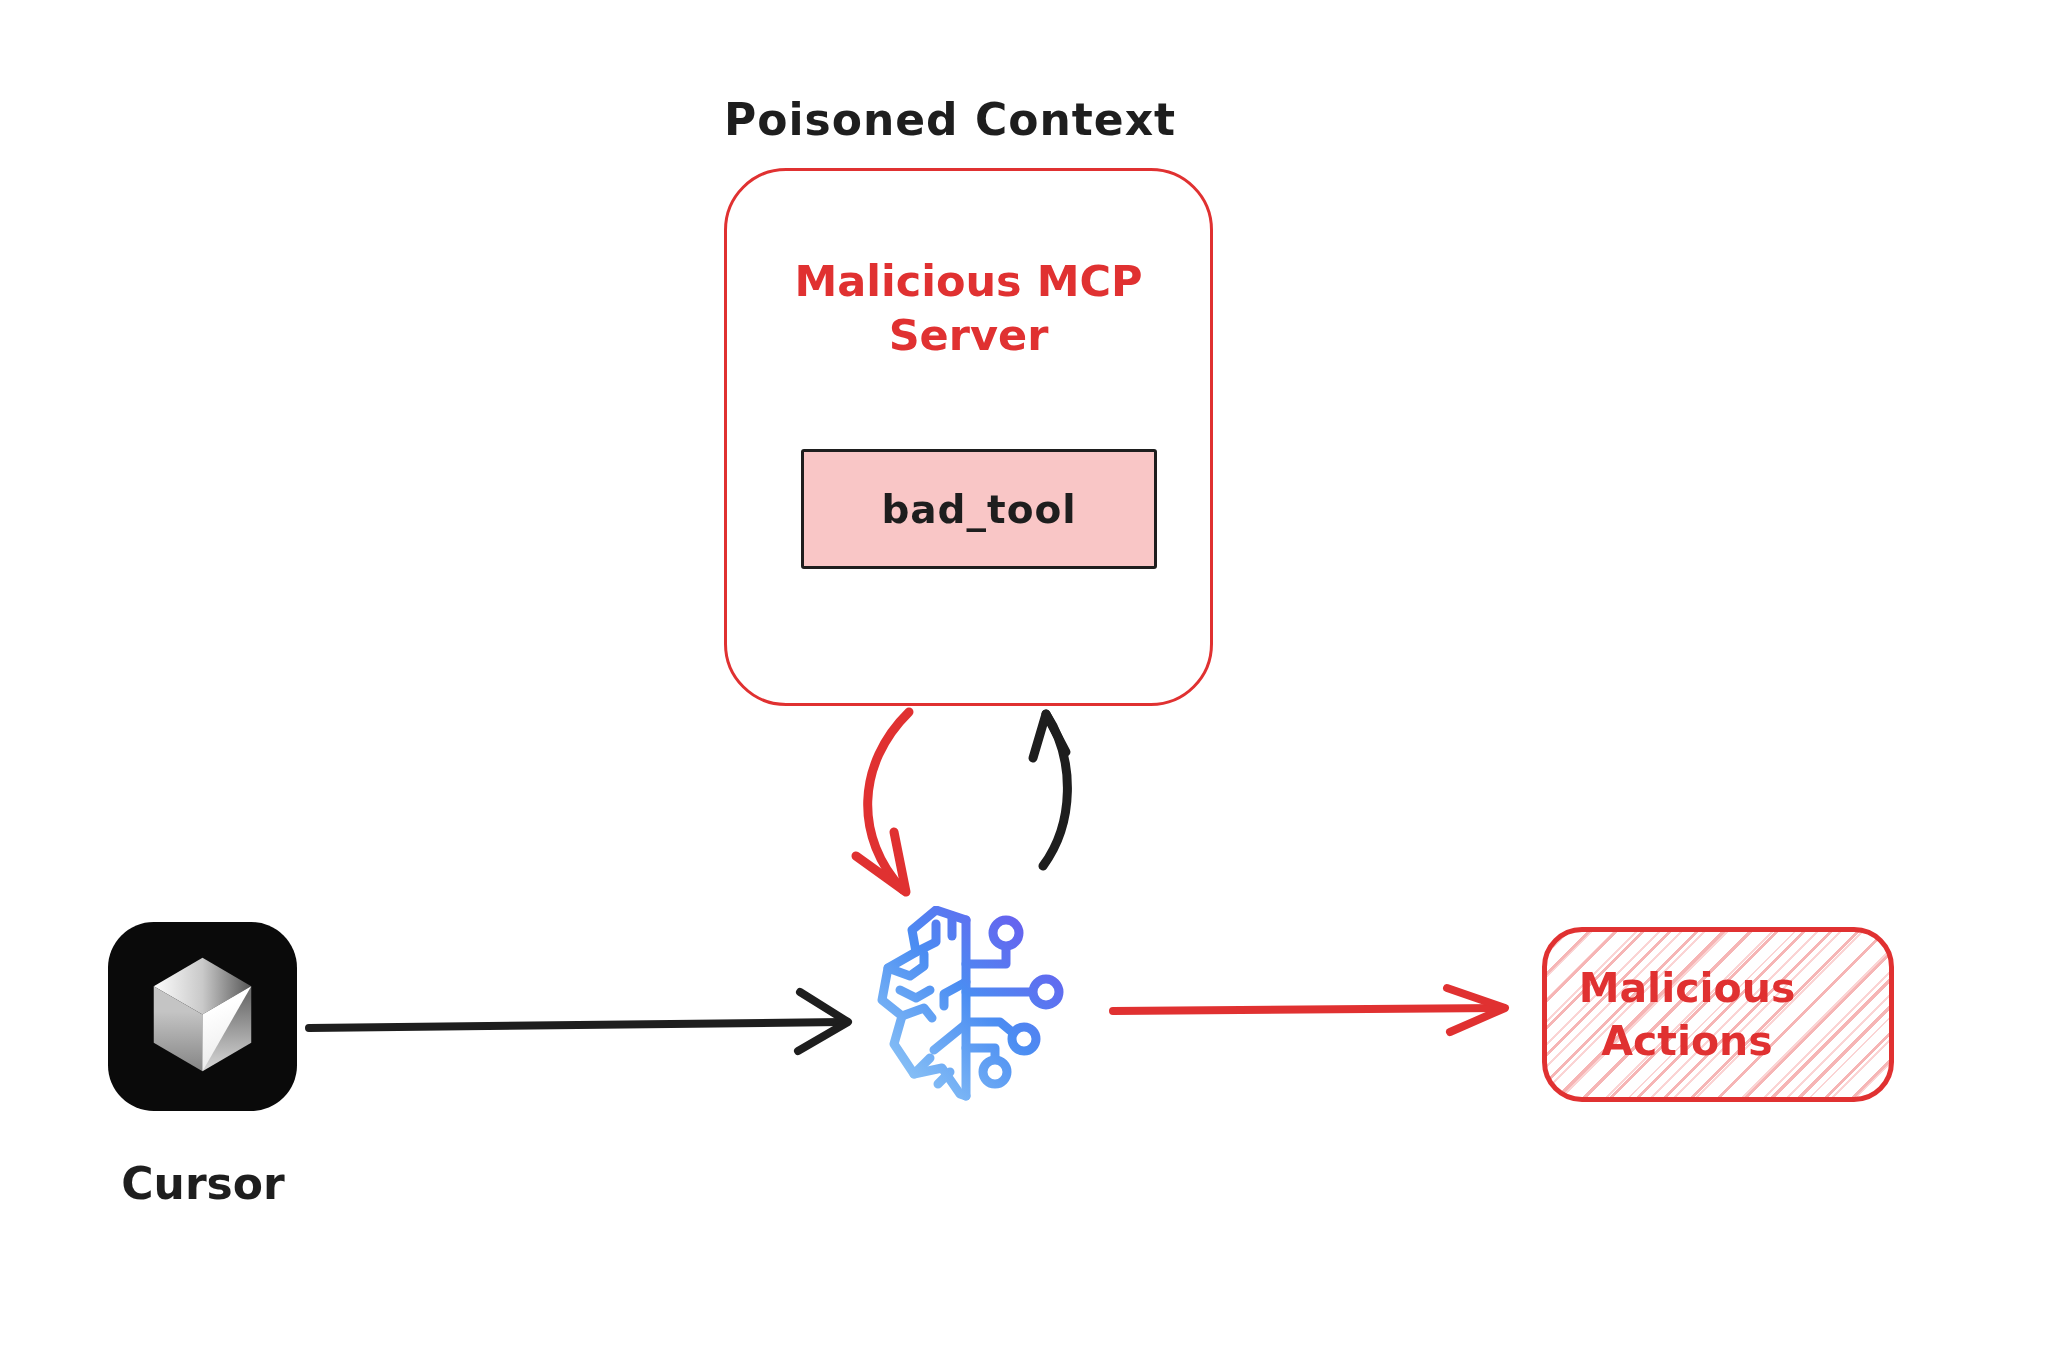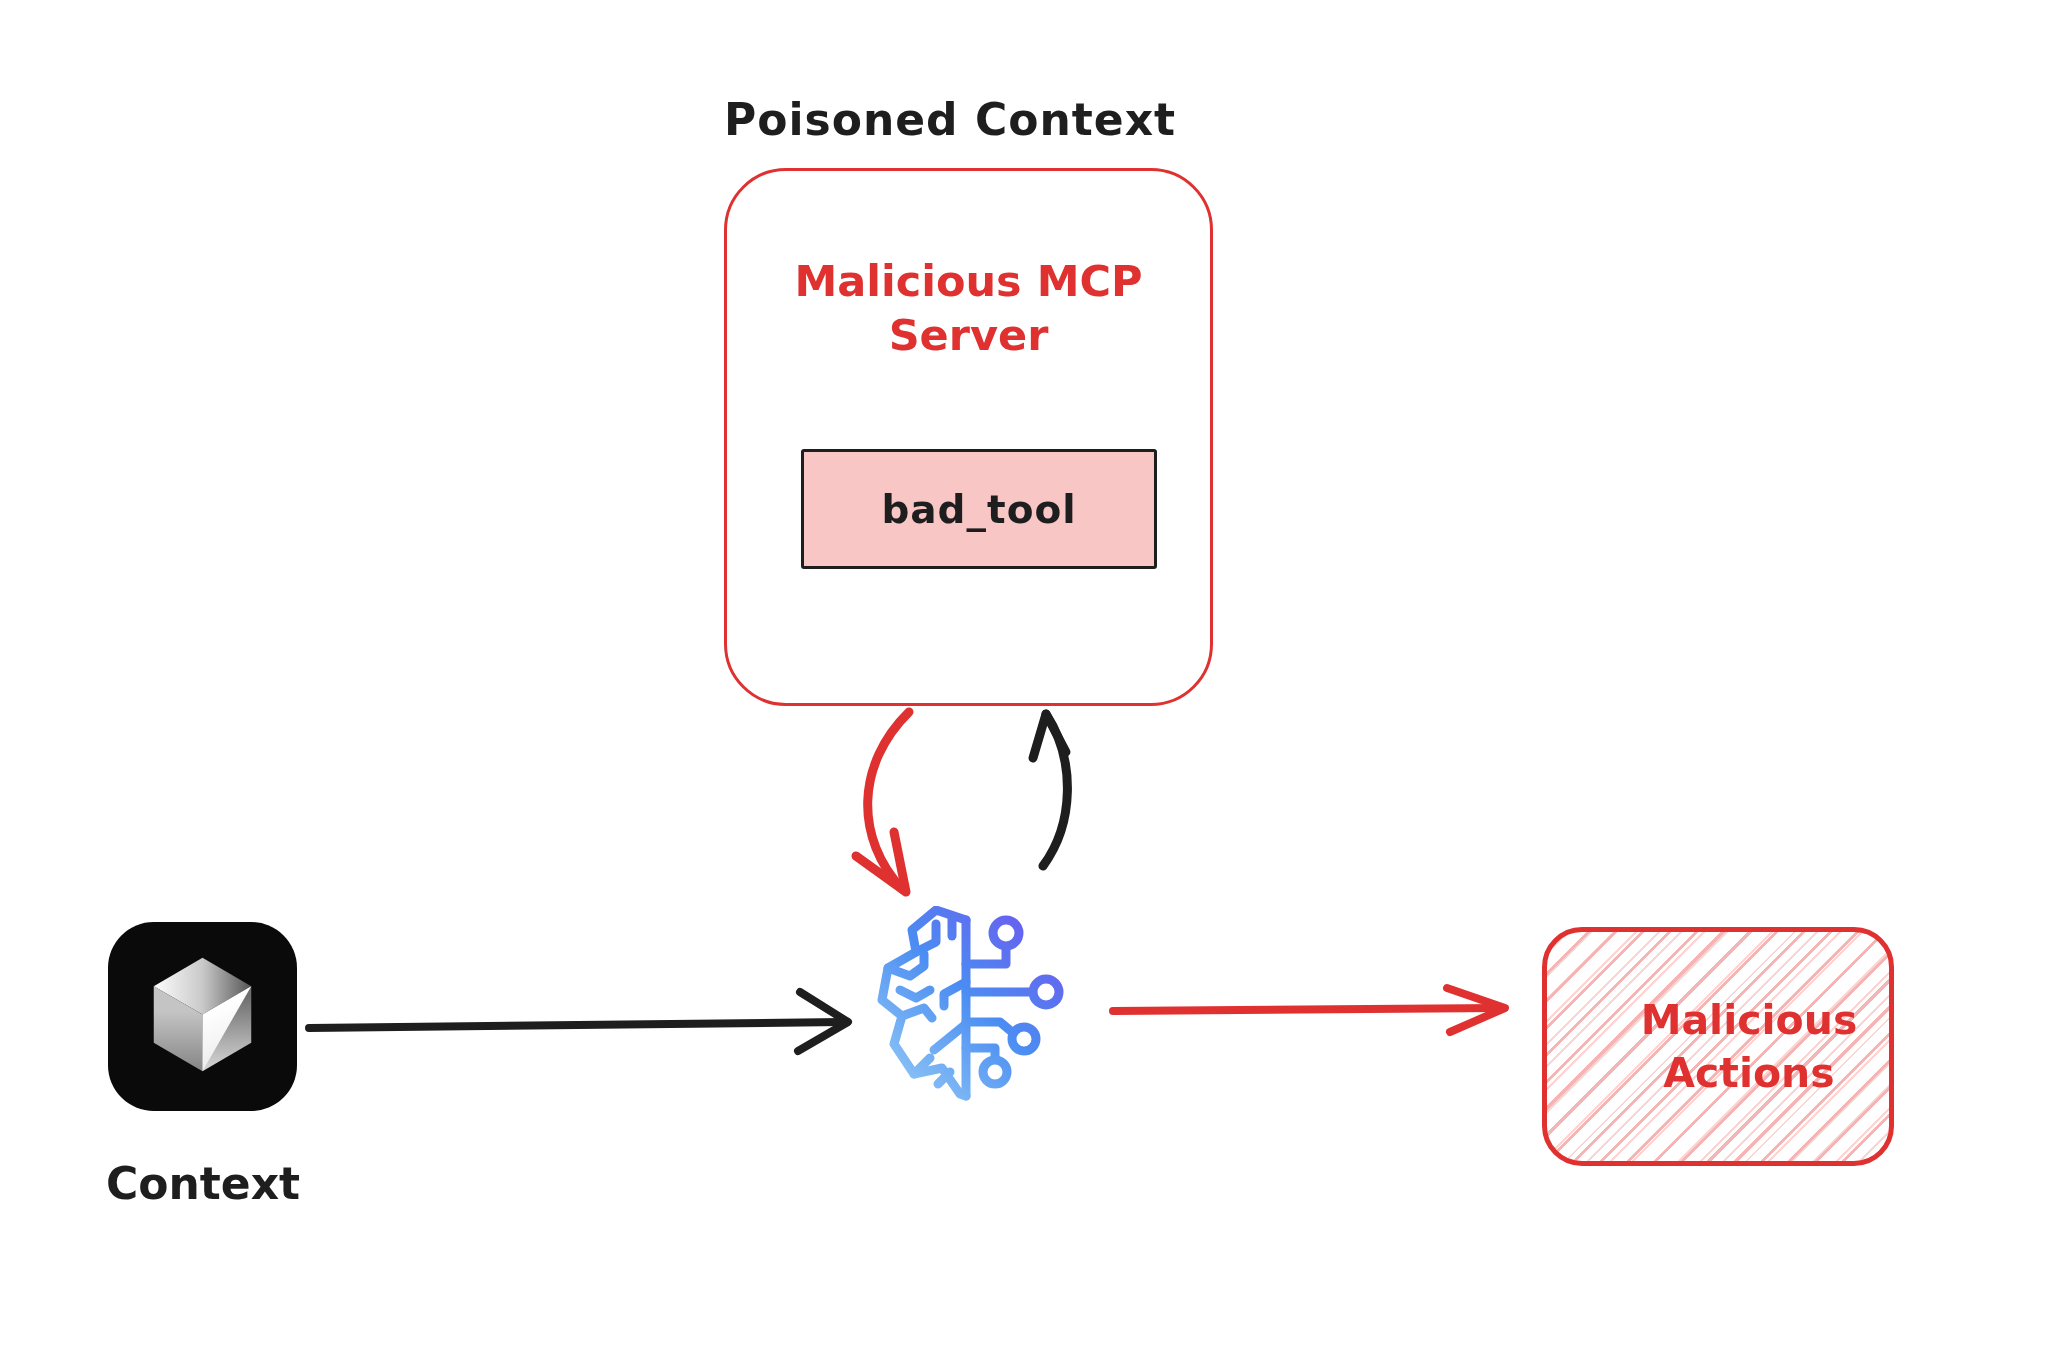--- a/index.html
+++ b/index.html
@@ -60,25 +60,25 @@
 
   
   .agent-icon{left:866px;top:906px;width:200px;height:208px;}
   .agent-label{
     left:800px;top:1150px;width:300px;
     text-align:center;font-size:44px;font-weight:700;color:#1e1e1e;
   }
 
   
   .actions-box{
-    left:1542px;top:927px;width:352px;height:239px;
+    left:1542px;top:927px;width:352px;height:175px;
     border:5px solid #e03131;
     border-radius:40px;
     box-sizing:border-box;
-    display:flex;align-items:center;justify-content:flex-end;
+    display:flex;align-items:center;justify-content:flex-start;
     background:
       repeating-linear-gradient(135deg, rgba(0,0,0,0) 0 9px, #f6b5b5 9px 12px, rgba(0,0,0,0) 12px 19px),
       repeating-linear-gradient(135deg, rgba(0,0,0,0) 0 14px, #fbd4d4 14px 16px),
       #ffffff;
   }
   .actions-label{
     width:280px;text-align:center;
     font-size:41px;font-weight:700;line-height:1.28;color:#e03131;
   }
 </style>
@@ -138,21 +138,21 @@
         <stop offset="0" stop-color="#ffffff"></stop>
           <stop offset="1" stop-color="#e9e9e9"></stop>
       </linearGradient>
     </defs>
     <rect x="0" y="0" width="190" height="190" rx="46" fill="#0a0a0a"></rect>
     <polygon points="95,36 144,64.5 95,93 46,64.5" fill="url(#gTop)"></polygon>
     <polygon points="46,64.5 95,93 95,150 46,121.5" fill="url(#gLeft)"></polygon>
     <polygon points="144,64.5 144,121.5 95,150 95,93" fill="url(#gRight)"></polygon>
     <polygon points="95,93 144,64.5 95,150" fill="url(#gWedge)"></polygon>
   </svg>
-  <div class="abs cursor-label">Context</div>
+  <div class="abs cursor-label">Cursor</div>
 
   <svg class="abs agent-icon" viewBox="0 0 200 208" xmlns="http://www.w3.org/2000/svg">
     <defs>
       <linearGradient id="brainGrad" gradientUnits="userSpaceOnUse" x1="10" y1="200" x2="190" y2="10">
         <stop offset="0" stop-color="#9fd4f7"></stop>
         <stop offset="0.55" stop-color="#4b8df2"></stop>
         <stop offset="1" stop-color="#6f55ee"></stop>
       </linearGradient>
     </defs>
     <g fill="none" stroke="url(#brainGrad)" stroke-width="9" stroke-linecap="round" stroke-linejoin="round">

